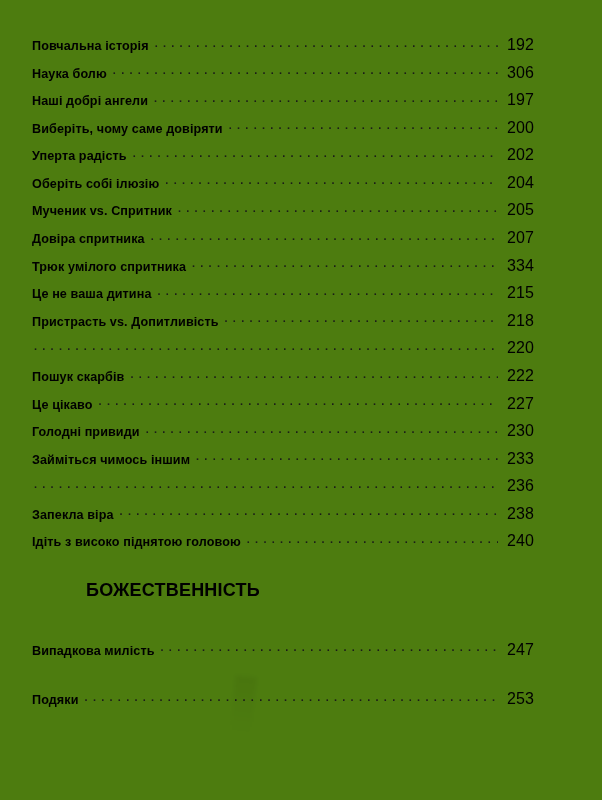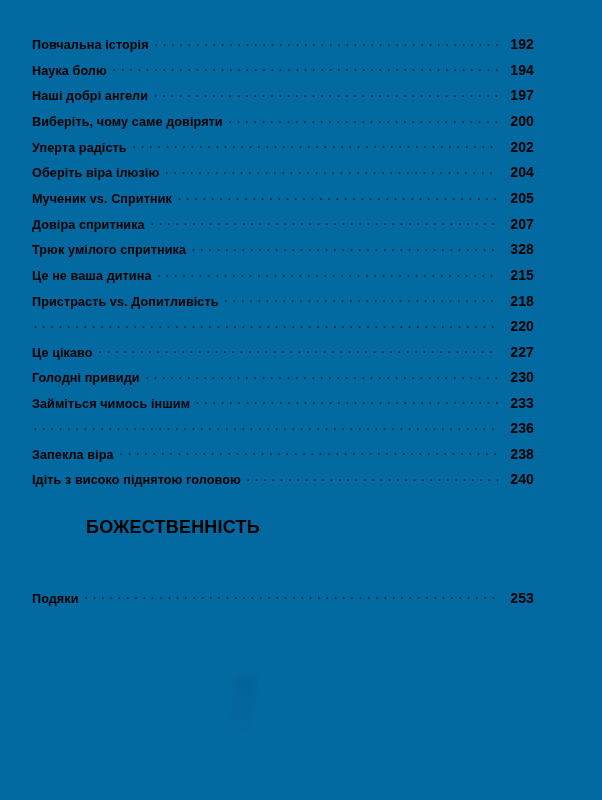--- a/index.html
+++ b/index.html
@@ -14,21 +14,21 @@
     color: #000000;
     position: relative;
     overflow: hidden;
   }
 
   .page {
     position: absolute;
     left: 0; top: 0;
     width: 602px;
     height: 800px;
-    background: #0369a1;
+    background: #4d7c0f;
   }
 
   .toc {
     position: absolute;
     left: 32px;
     top: 36px;
     width: 502px;
   }
 
   .toc-entry {
@@ -63,31 +63,31 @@
     font-size: 11px;
     font-weight: bold;
     letter-spacing: 1.1px;
     color: #1a1a1a;
     white-space: nowrap;
   }
 
   .toc-entry .page-num {
     flex: 0 0 34px;
     text-align: right;
-    font-size: 14px;
-    font-weight: bold;
+    font-size: 16px;
+    font-weight: normal;
   }
 
   .section-heading {
     font-size: 18px;
     font-weight: bold;
     letter-spacing: 0.2px;
     margin-left: 54px;
     margin-top: 29px;
-    margin-bottom: 30px;
+    margin-bottom: 40px;
   }
 
   .tail-gap {
     height: 22px;
   }
 
   .smudge {
     position: absolute;
     left: 232px;
     top: 676px;
@@ -107,72 +107,77 @@
 
     <div>
       <div class="toc-entry">
         <span class="title">Повчальна історія</span>
         <span class="leader"></span>
         <span class="page-num">192</span>
       </div>
       <div class="toc-entry">
         <span class="title">Наука болю</span>
         <span class="leader"></span>
-        <span class="page-num">194</span>
+        <span class="page-num">306</span>
       </div>
       <div class="toc-entry">
         <span class="title">Наші добрі ангели</span>
         <span class="leader"></span>
         <span class="page-num">197</span>
       </div>
       <div class="toc-entry">
         <span class="title">Виберіть, чому саме довіряти</span>
         <span class="leader"></span>
         <span class="page-num">200</span>
       </div>
       <div class="toc-entry">
         <span class="title">Уперта радість</span>
         <span class="leader"></span>
         <span class="page-num">202</span>
       </div>
       <div class="toc-entry">
-        <span class="title">Оберіть віра ілюзію</span>
+        <span class="title">Оберіть собі ілюзію</span>
         <span class="leader"></span>
         <span class="page-num">204</span>
       </div>
       <div class="toc-entry">
         <span class="title">Мученик vs. Спритник</span>
         <span class="leader"></span>
         <span class="page-num">205</span>
       </div>
       <div class="toc-entry">
         <span class="title">Довіра спритника</span>
         <span class="leader"></span>
         <span class="page-num">207</span>
       </div>
       <div class="toc-entry">
         <span class="title">Трюк умілого спритника</span>
         <span class="leader"></span>
-        <span class="page-num">328</span>
+        <span class="page-num">334</span>
       </div>
       <div class="toc-entry">
         <span class="title">Це не ваша дитина</span>
         <span class="leader"></span>
         <span class="page-num">215</span>
       </div>
       <div class="toc-entry">
         <span class="title">Пристрасть vs. Допитливість</span>
         <span class="leader"></span>
         <span class="page-num">218</span>
       </div>
       <div class="toc-entry">
         <span class="leader"></span>
         <span class="page-num">220</span>
       </div>
       <div class="toc-entry">
+        <span class="title">Пошук скарбів</span>
+        <span class="leader"></span>
+        <span class="page-num">222</span>
+      </div>
+      <div class="toc-entry">
         <span class="title">Це цікаво</span>
         <span class="leader"></span>
         <span class="page-num">227</span>
       </div>
       <div class="toc-entry">
         <span class="title">Голодні привиди</span>
         <span class="leader"></span>
         <span class="page-num">230</span>
       </div>
       <div class="toc-entry">
@@ -192,20 +197,25 @@
       <div class="toc-entry">
         <span class="title">Ідіть з високо піднятою головою</span>
         <span class="leader"></span>
         <span class="page-num">240</span>
       </div>
     </div>
 
     <div class="section-heading">БОЖЕСТВЕННІСТЬ</div>
 
     <div>
+      <div class="toc-entry">
+        <span class="title">Випадкова милість</span>
+        <span class="leader"></span>
+        <span class="page-num">247</span>
+      </div>
     </div>
 
     <div class="tail-gap"></div>
 
     <div>
       <div class="toc-entry">
         <span class="title">Подяки</span>
         <span class="leader"></span>
         <span class="page-num">253</span>
       </div>

